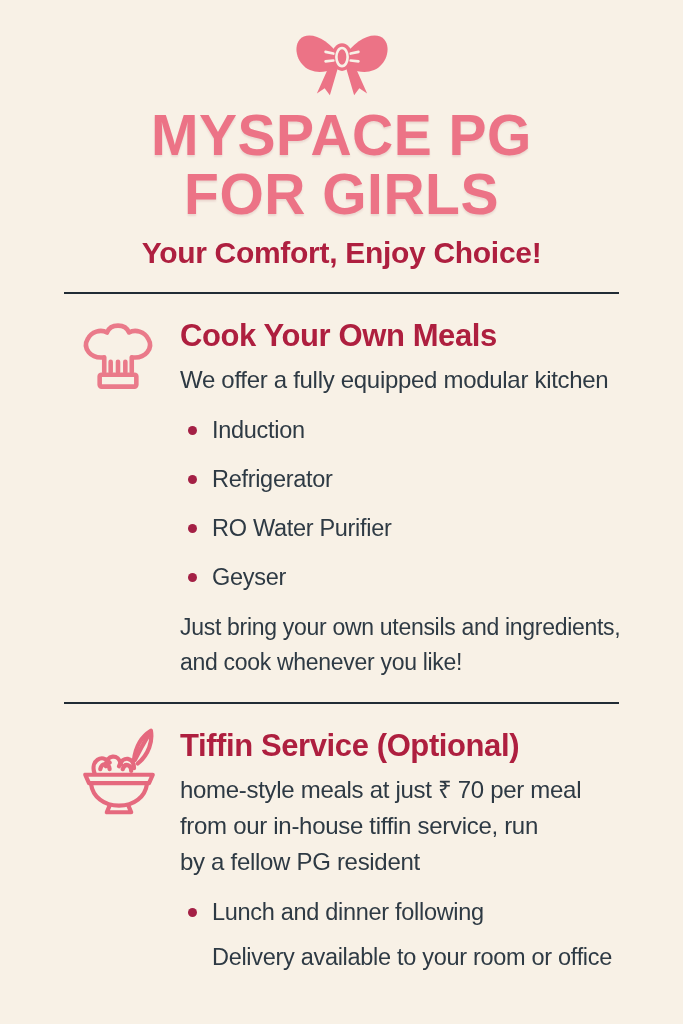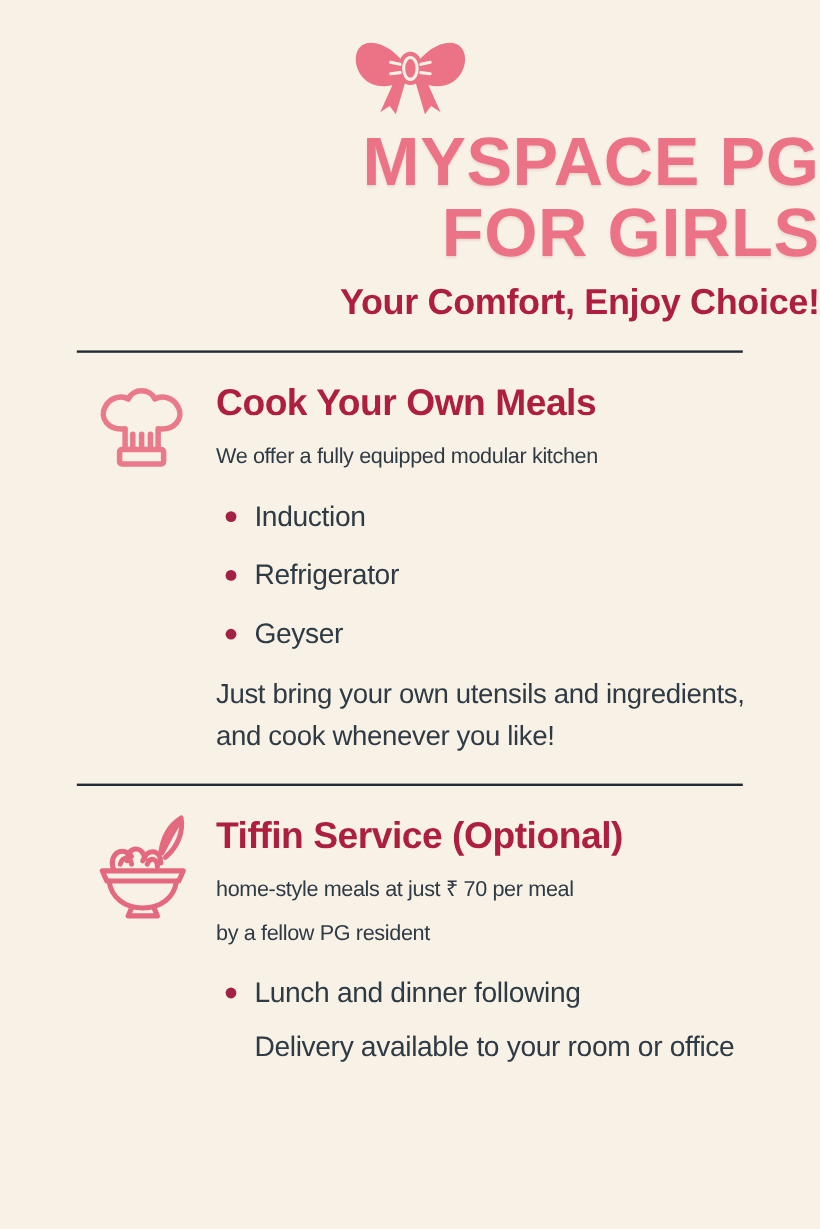--- a/index.html
+++ b/index.html
@@ -10,21 +10,21 @@
     overflow: hidden;
     color: #2e3a44;
   }
   .poster {
     width: 683px; height: 1024px;
     background: #f8f1e6;
     position: relative;
     box-sizing: border-box;
   }
   
-  .header { text-align: right; padding-top: 26px; }
+  .header { text-align: center; padding-top: 26px; }
   .bow { width: 104px; height: 76px; margin: 0 auto 4px auto; display: block; }
   .title {
     color: #ec7386;
     font-weight: bold;
     font-size: 57px;
     line-height: 1.03;
     letter-spacing: 0.5px;
     text-shadow: 0 2px 2px rgba(140, 40, 60, 0.12);
     margin: 2px 0 0 0;
   }
@@ -53,21 +53,21 @@
   .icon-col svg { display: block; }
   .content-col { flex: 1; min-width: 0; }
   .section-heading {
     color: #ae1f3f;
     font-weight: bold;
     font-size: 31px;
     letter-spacing: -0.4px;
     margin: 6px 0 8px 0;
   }
   .body-line {
-    font-size: 18px;
+    font-size: 24px;
     line-height: 36px;
     letter-spacing: -0.3px;
     white-space: nowrap;
   }
   ul.bullets {
     list-style: none;
     margin: 16px 0 0 6px;
     padding: 0;
   }
   ul.bullets li {
@@ -137,20 +137,21 @@
         <path d="M56 50 V61"></path>
         <rect x="28" y="64" width="40" height="13" rx="2"></rect>
       </svg>
     </div>
     <div class="content-col">
       <div class="section-heading">Cook Your Own Meals</div>
       <div class="body-line">We offer a fully equipped modular kitchen</div>
       <ul class="bullets">
         <li><span class="dot"></span><span>Induction</span></li>
         <li><span class="dot"></span><span>Refrigerator</span></li>
+        <li><span class="dot"></span><span>RO Water Purifier</span></li>
         <li><span class="dot"></span><span>Geyser</span></li>
       </ul>
       <div class="note">
         <div class="body-line">Just bring your own utensils and ingredients,</div>
         <div class="body-line">and cook whenever you like!</div>
       </div>
     </div>
   </div>
 
   <hr class="divider">
@@ -171,20 +172,21 @@
         <path d="M12 52 H84 L80 61 H16 Z"></path>
 
         <path d="M18 61 C20 76 32 85 48 85 C64 85 76 76 78 61"></path>
 
         <path d="M38 85 L35 92 H61 L58 85"></path>
       </svg>
     </div>
     <div class="content-col">
       <div class="section-heading">Tiffin Service (Optional)</div>
       <div class="body-line">home-style meals at just ₹ 70 per meal</div>
+      <div class="body-line">from our in-house tiffin service, run</div>
       <div class="body-line">by a fellow PG resident</div>
       <ul class="bullets tight">
         <li><span class="dot"></span><span>Lunch and dinner following</span></li>
         <li><span>Delivery available to your room or office</span></li>
 
       </ul>
     </div>
   </div>
 
 </div>

